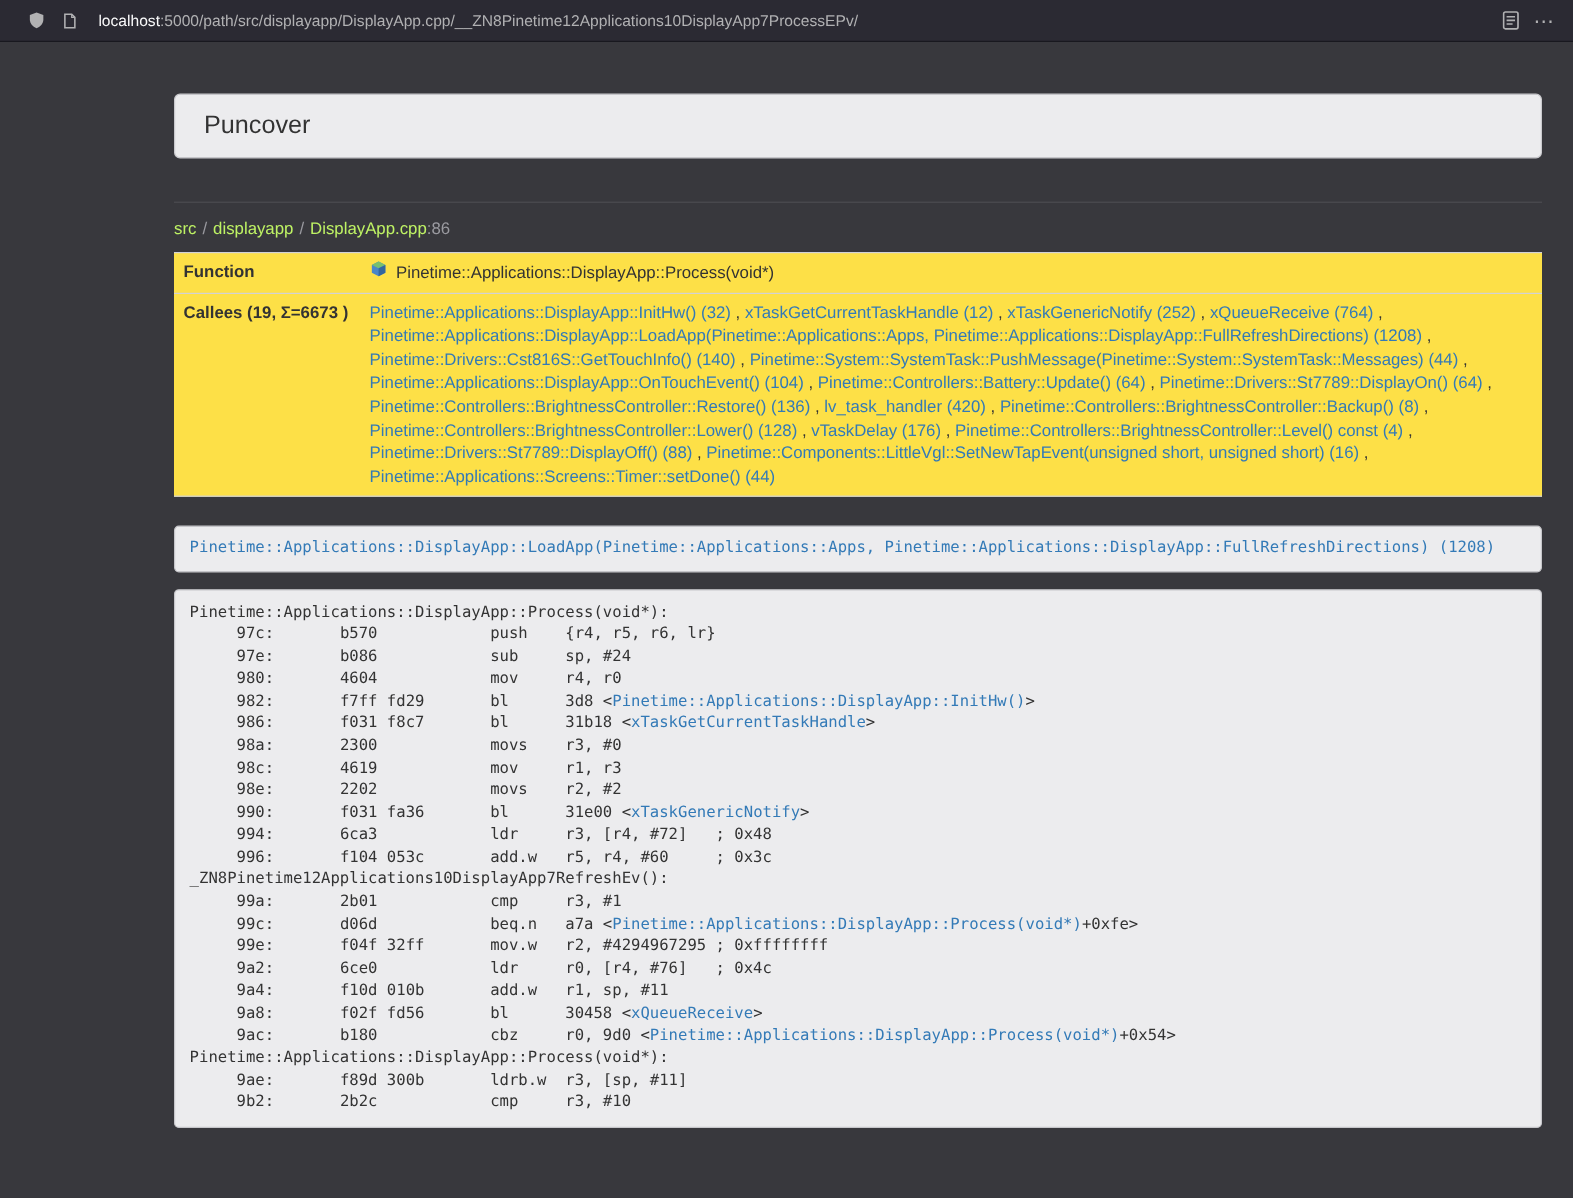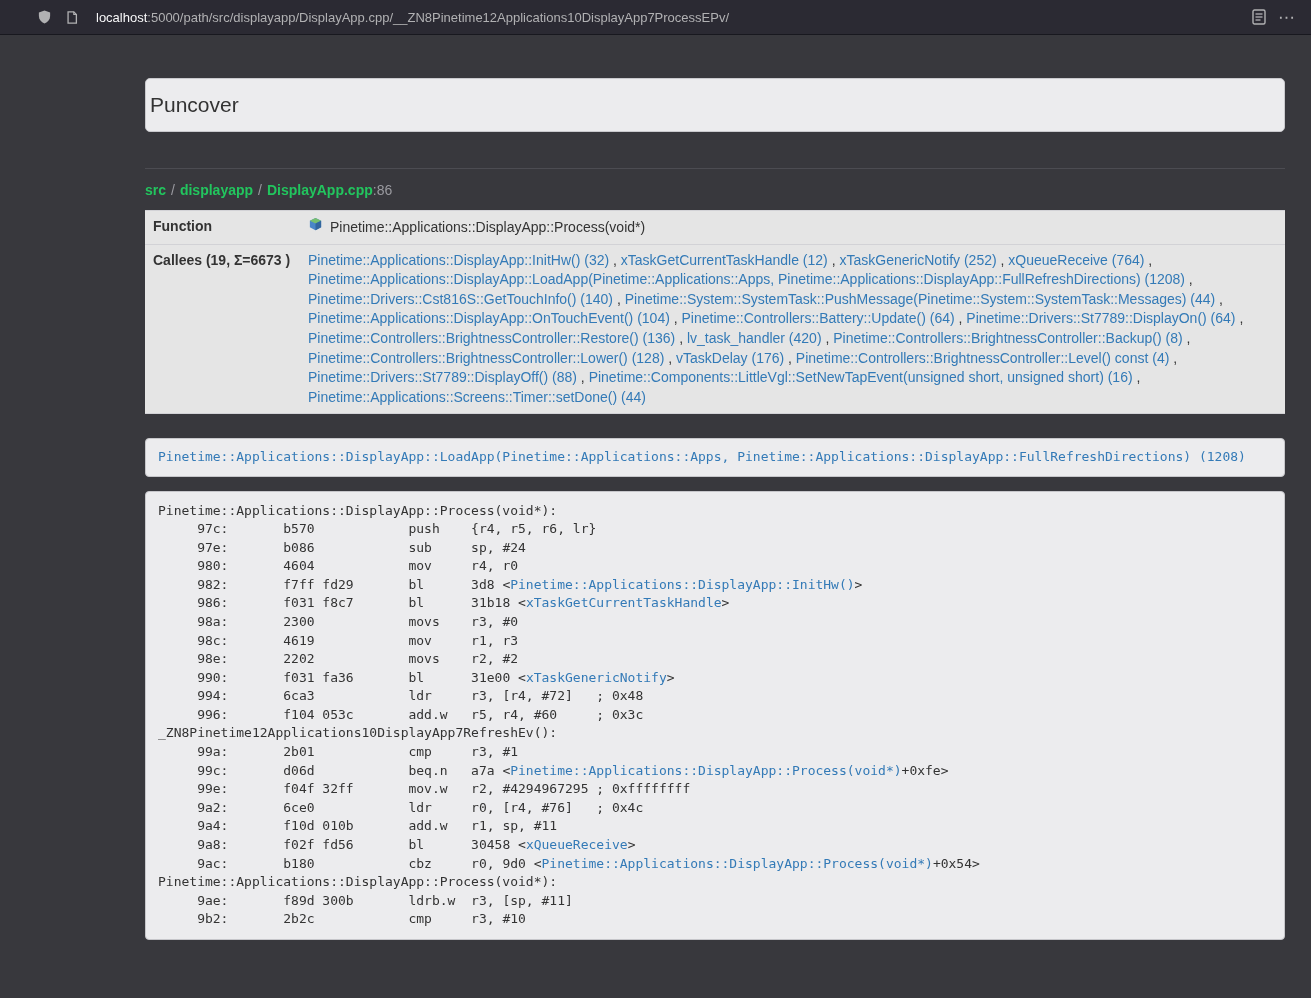--- a/index.html
+++ b/index.html
@@ -2,45 +2,45 @@
 <html><head>
 <meta charset="utf-8">
 <style>
   * { margin:0; padding:0; box-sizing:border-box; }
   html,body { width:1311px; height:998px; overflow:hidden; }
   body { background:#38383d; font-family:"Liberation Sans", sans-serif; }
   a { text-decoration:none; cursor:pointer; }
 
   
   .chrome { height:35px; background:#2b2a33; display:flex; align-items:center;
-            padding:0 10px 0 30px; border-bottom:1px solid #18181f; }
+            padding:0 10px 0 16px; border-bottom:1px solid #18181f; }
   .chrome-icon { display:inline-flex; align-items:center; justify-content:center;
                  width:28px; height:26px; border-radius:3px; cursor:pointer; flex:0 0 auto; }
   .urlbar { flex:1 1 auto; font-size:13px; padding-left:10px; white-space:nowrap;
             overflow:hidden; cursor:text; }
   .url-host { color:#f9f9fa; }
   .url-rest { color:#b1b1b3; }
   .dots { color:#b1b1b3; font-size:17px; letter-spacing:1px; }
 
   
   .container { width:1140px; margin-left:145px; padding-top:43px; }
 
   .jumbotron { background:#ececee; border:1px solid #c9c9cd; border-radius:5px;
-               padding:14px 4px; margin-bottom:36px; }
+               padding:14px 24px; margin-bottom:36px; }
   .jumbotron h1 { font-size:21px; font-weight:500; color:#333; }
 
   hr.rule { border:none; border-top:1px solid #4c4c52; margin:0; }
 
   .breadcrumb { margin:13px 0 12px; font-size:14px; }
-  .bc-link { color:#22c55e; font-weight:bold; }
+  .bc-link { color:#bef264; font-weight:normal; }
   .bc-sep { color:#9a9aa0; margin:0 5px; }
   .bc-suffix { color:#9a9aa0; }
 
   
-  table.fn-table { width:100%; border-collapse:collapse; background:#e5e5e5;
+  table.fn-table { width:100%; border-collapse:collapse; background:#fde047;
                    font-size:14px; color:#333; margin-bottom:24px;
                    border-bottom:1px solid #d2d2d6; }
   table.fn-table th, table.fn-table td { text-align:left; padding:6px 8px;
                    border-top:1px solid #d2d2d6; vertical-align:top; line-height:1.4; }
   table.fn-table th { font-weight:bold; white-space:nowrap; }
   .fn-name-cell { display:flex; align-items:center; gap:7px; }
   .fn-table a { color:#337ab7; }
   .callees-cell { line-height:1.4; }
 
   

